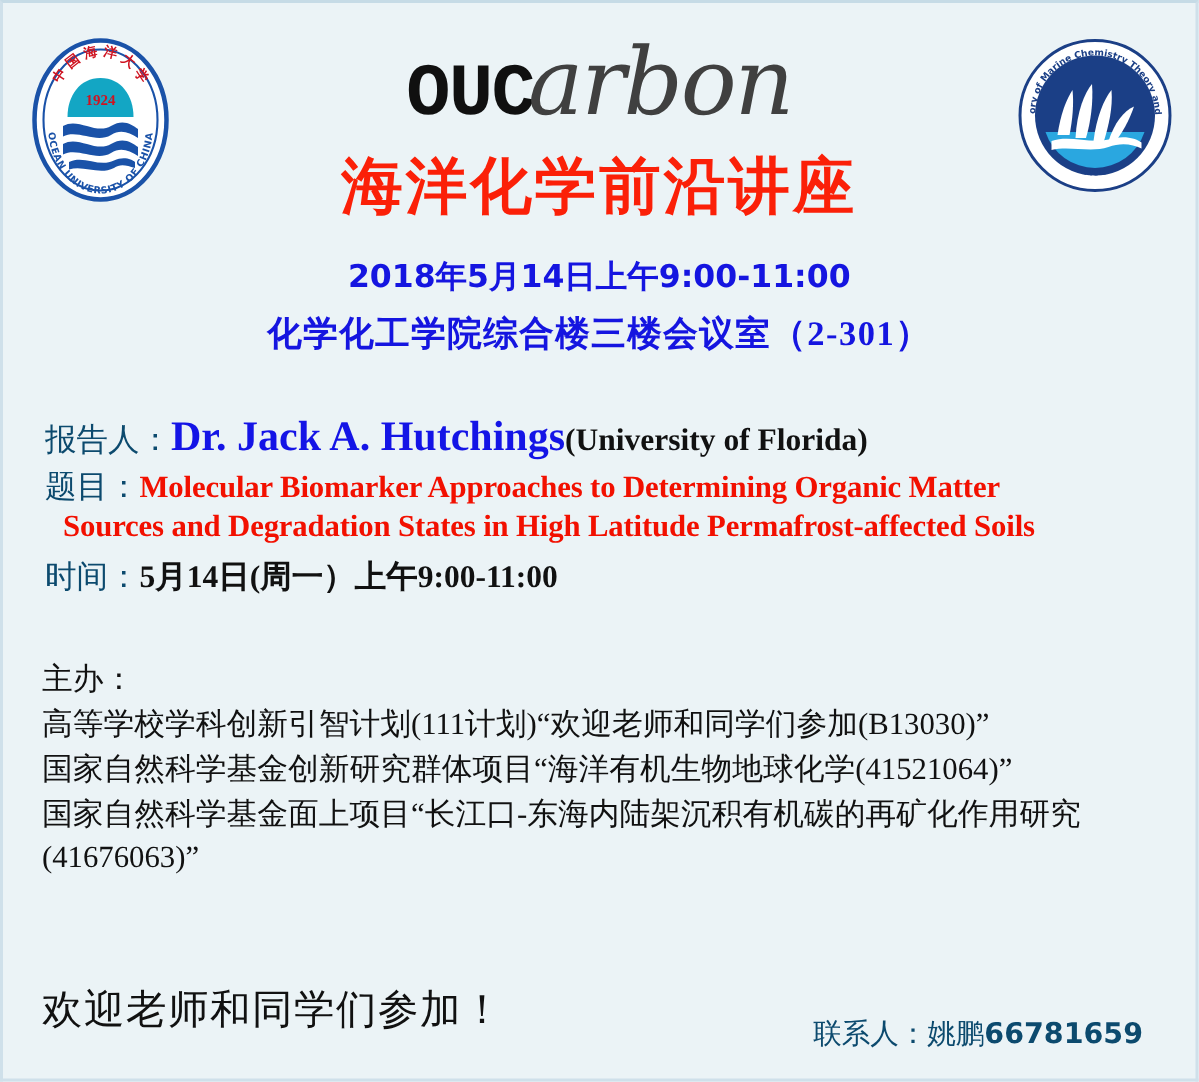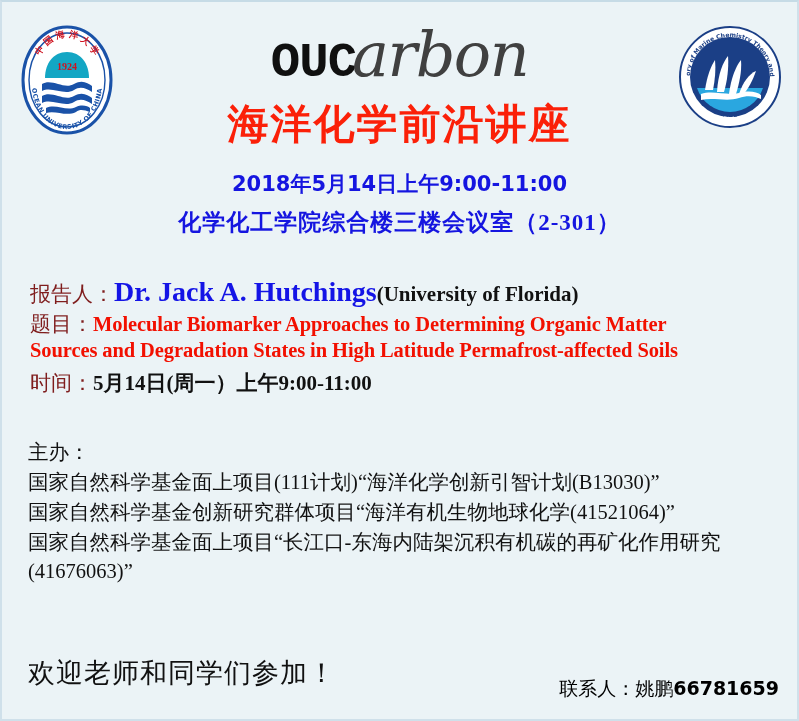--- a/index.html
+++ b/index.html
@@ -107,21 +107,21 @@
   .talk {
     margin: 36px 0 0 28px;
     line-height: 1.26;
   }
   .row-speaker {
     font-size: 21px;
     white-space: nowrap;
   }
   .lbl {
     font-family: "Liberation Serif", "DejaVu Serif", serif;
-    color: #7f1d1d;
+    color: #0c4a6e;
     font-weight: normal;
   }
   .speaker-name {
     font-family: "Liberation Serif", "DejaVu Serif", serif;
     font-weight: bold;
     color: #1414e6;
     font-size: 28px;
   }
   .speaker-aff {
     font-family: "Liberation Serif", "DejaVu Serif", serif;
@@ -135,21 +135,21 @@
   }
   .topic-text {
     font-family: "Liberation Serif", "DejaVu Serif", serif;
     font-weight: bold;
     color: #f21000;
     font-size: 20.5px;
     letter-spacing: -0.1px;
   }
   .topic-indent {
     display: block;
-    margin-left: 0;
+    margin-left: 12px;
   }
   .row-time {
     font-size: 21px;
     margin-top: 6px;
     font-family: "Liberation Serif", "DejaVu Serif", serif;
     color: #111111;
   }
   .time-value {
     font-weight: bold;
   }
@@ -183,25 +183,25 @@
     position: absolute;
     left: 26px;
     bottom: 14px;
     font-family: "Liberation Serif", "DejaVu Serif", serif;
     font-size: 27px;
     color: #111111;
     letter-spacing: 1px;
   }
   .contact {
     position: absolute;
-    right: 18px;
+    right: 35px;
     bottom: 3px;
     font-family: "Liberation Serif", "DejaVu Serif", serif;
     font-size: 19px;
-    color: #000000;
+    color: #0c4a6e;
     white-space: nowrap;
   }
   .contact .phone {
     font-family: "DejaVu Sans", "Liberation Sans", sans-serif;
     font-weight: bold;
     font-size: 19px;
   }
   svg { display: block; }
 </style>
 </head>
@@ -274,21 +274,21 @@
       <span class="lbl">题目：</span><span class="topic-text">Molecular Biomarker Approaches to Determining Organic Matter</span>
       <span class="topic-text topic-indent">Sources and Degradation States in High Latitude Permafrost-affected Soils</span>
     </div>
     <div class="row-time">
       <span class="lbl">时间：</span><span class="time-value">5月14日(周一）上午9:00-11:00</span>
     </div>
   </div>
 
   <div class="sponsors">
     <p class="head">主办：</p>
-    <p>国家自然科学基金面上项目(111计划)“海洋化学创新引智计划(B13030)”</p>
+    <p>高等学校学科创新引智计划(111计划)“欢迎老师和同学们参加(B13030)”</p>
     <p>国家自然科学基金创新研究群体项目“海洋有机生物地球化学(41521064)”</p>
     <p>国家自然科学基金面上项目“长江口-东海内陆架沉积有机碳的再矿化作用研究(41676063)”</p>
   </div>
 
   <div class="footer">
     <div class="welcome">欢迎老师和同学们参加！</div>
     <div class="contact">
       <span>联系人：姚鹏</span><span class="phone">66781659</span>
     </div>
   </div>

